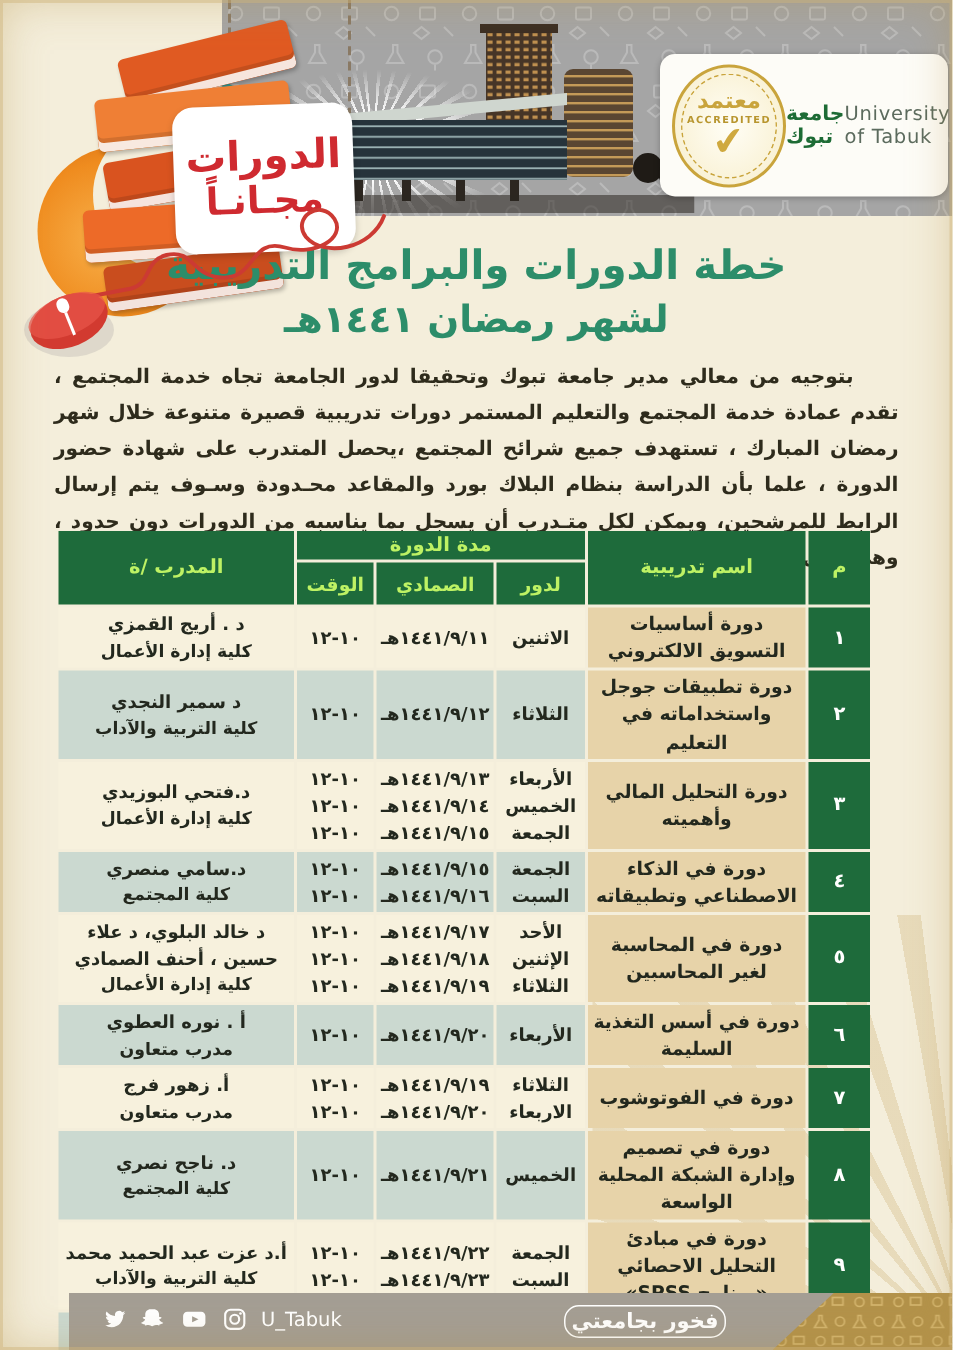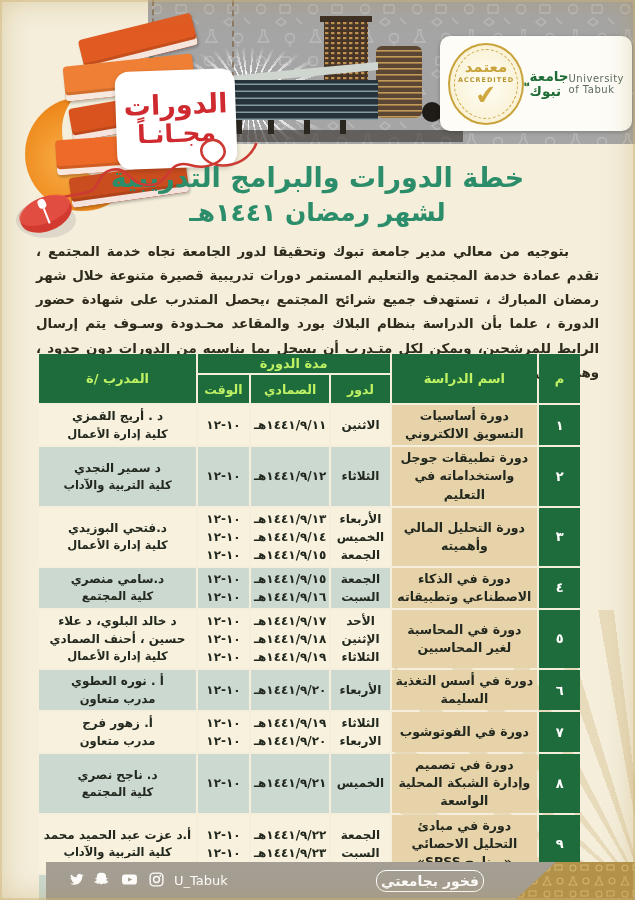--- a/index.html
+++ b/index.html
@@ -20,21 +20,21 @@
     z-index:4;display:flex;align-items:center;justify-content:space-between;padding:0 8px;box-sizing:border-box;
     box-shadow:0 1px 4px rgba(0,0,0,.25);}
   .acc-badge{width:78px;height:78px;border-radius:50%;border:2px solid #c9a43c;background:radial-gradient(#fffef6,#f7edc9);
     display:flex;flex-direction:column;align-items:center;justify-content:center;position:relative;}
   .acc-badge::before{content:'';position:absolute;inset:4px;border:1px dashed #c9a43c;border-radius:50%;}
   .acc-ar{color:#c9a43c;font-weight:bold;font-size:15px;line-height:1;}
   .acc-en{color:#b8962f;font-size:6.5px;letter-spacing:1px;font-weight:bold;margin-top:1px;}
   .acc-check{color:#cfa93f;font-size:26px;line-height:.9;transform:rotate(-6deg);}
   .uni-logo{display:flex;flex-direction:row;align-items:center;width:100px;}
   .uni-ar{color:#1d6b35;font-weight:bold;font-size:13.5px;line-height:1.1;}
-  .uni-en{color:#5c6b5e;font-size:10px;letter-spacing:.5px;}
+  .uni-en{color:#5c6b5e;font-size:13px;letter-spacing:.5px;}
 
   
   .string{position:absolute;top:0;border-left:2px dashed #8a7a65;z-index:2;}
   .string .star{position:absolute;bottom:-14px;left:-8px;font-size:13px;}
   .crescent{position:absolute;left:24px;top:86px;z-index:3;}
   .book{position:absolute;border-radius:4px;z-index:4;box-shadow:inset 0 -6px 0 rgba(255,255,255,.85), inset 0 -9px 0 rgba(0,0,0,.12), 1px 2px 3px rgba(0,0,0,.25);}
   .bubble{position:absolute;left:116px;top:70px;width:120px;height:98px;background:#fff;border-radius:14px;z-index:5;
     transform:rotate(-2deg);display:flex;flex-direction:column;align-items:center;justify-content:center;
     box-shadow:0 2px 5px rgba(0,0,0,.18);direction:rtl;}
   .bubble .b1{color:#cf2a30;font-weight:bold;font-size:27px;line-height:1.1;}
@@ -229,21 +229,21 @@
         <col style="width:40px">
           <col style="width:143px">
           <col style="width:57px">
         <col style="width:77px">
           <col style="width:50px">
           <col style="width:154px">
       </colgroup>
       <thead>
         <tr>
           <th class="hdr" rowspan="2">م</th>
-          <th class="hdr" rowspan="2">اسم الدراسة</th>
+          <th class="hdr" rowspan="2">اسم تدريبية</th>
           <th class="hdr" colspan="3">مدة الدورة</th>
           <th class="hdr" rowspan="2">المدرب /ة</th>
         </tr>
         <tr class="sub">
           <th class="hdr">لدور</th>
           <th class="hdr">الصمادي</th>
           <th class="hdr">الوقت</th>
         </tr>
       </thead>
       <tbody id="rows-body">

